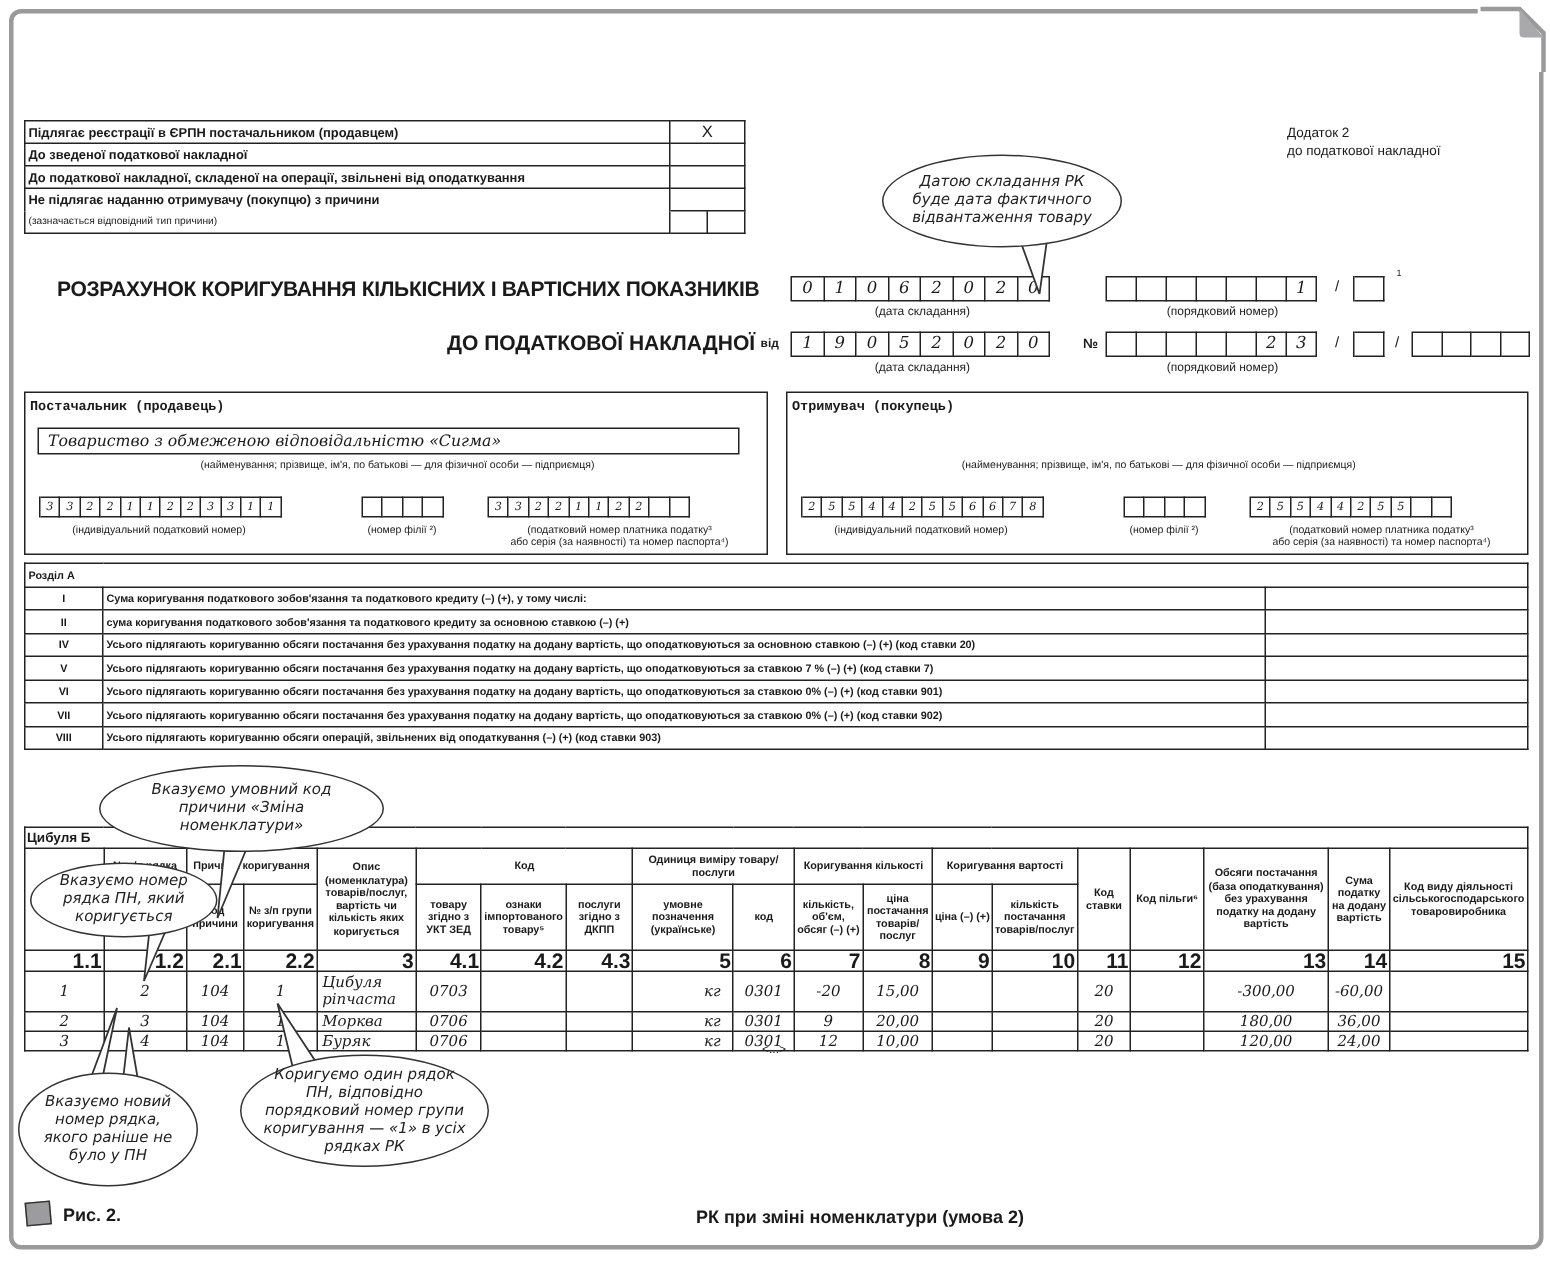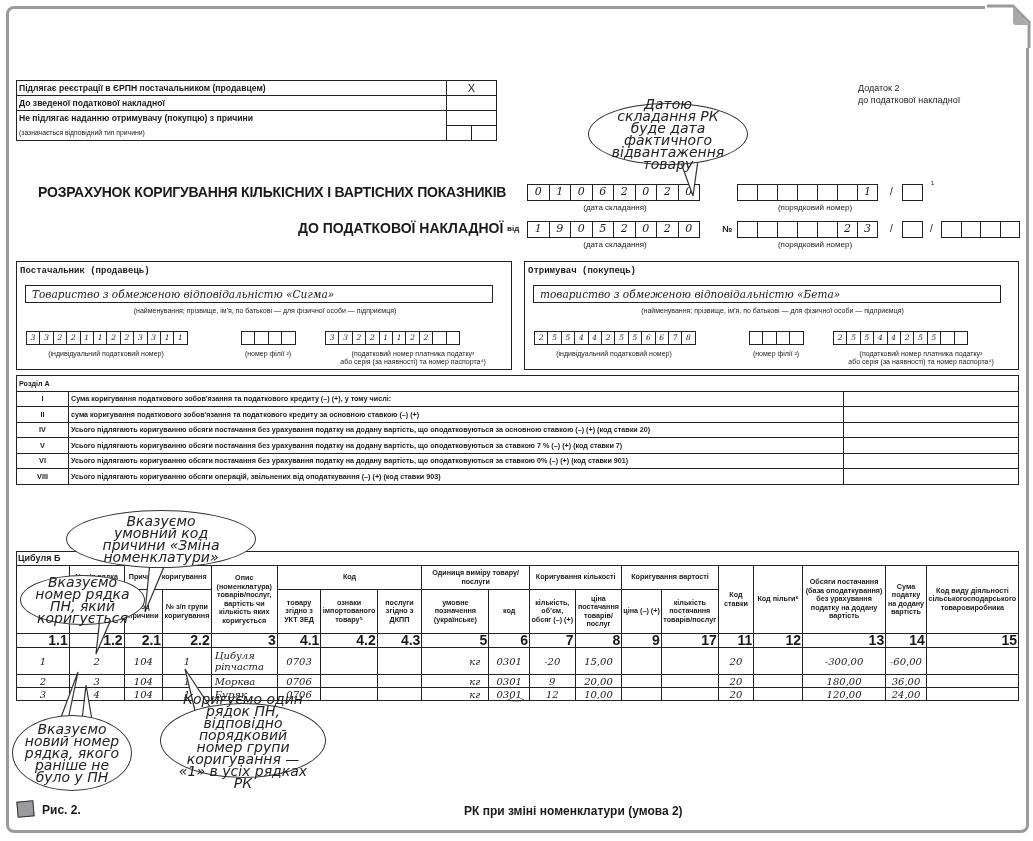--- a/index.html
+++ b/index.html
@@ -46,21 +46,21 @@
   .secA td.num { width: 52px; text-align: center; }
   .secA td.val { width: 175px; }
 
   .secB { position: absolute; left: 16px; top: 551px; width: 1003px; font-size: 7.2px; }
   .secB td { border: 1px solid #222; text-align: center; font-weight: bold; padding: 0 1px; line-height: 8.5px; }
   .secB .hdrnum td { font-size: 14px; height: 14px; text-align: right; }
   .secB .row td { font-family: "DejaVu Serif", serif; font-style: italic; font-weight: normal; font-size: 10px; line-height: 11px; }
   .secB .row td.l { text-align: left; padding-left: 3px; }
 
   .bubble { position: absolute; border: 1.3px solid #333; border-radius: 50%; background: #fff;
-    font-family: "DejaVu Sans", sans-serif; font-style: italic; font-size: 14px; text-align: center;
+    font-family: "DejaVu Sans", sans-serif; font-style: italic; font-size: 10px; text-align: center;
     display: flex; align-items: center; justify-content: center; line-height: 12px; color: #222; z-index: 5; }
   svg.tails { position: absolute; left: 0; top: 0; width: 1033px; height: 841px; z-index: 4; pointer-events: none; }
 
   .ellipsis { position: absolute; left: 508px; top: 695px; font-size: 8px; }
 
   .figicon { position: absolute; left: 17px; top: 801px; width: 17px; height: 16px; background: #9c9c9e;
     border: 1px solid #333; transform: rotate(-5deg); }
   .figlbl { position: absolute; left: 42px; top: 803px; font-size: 12px; font-weight: bold; }
   .figcap { position: absolute; left: 464px; top: 804px; font-size: 12px; font-weight: bold; }
 </style>
@@ -78,20 +78,24 @@
   <tbody>
       <tr>
         <td>Підлягає реєстрації в ЄРПН постачальником (продавцем)</td>
         <td class="mark" colspan="2">X</td>
       </tr>
   <tr>
         <td>До зведеної податкової накладної</td>
         <td class="mark" colspan="2"></td>
       </tr>
   <tr>
+        <td>До податкової накладної, складеної на операції, звільнені від оподаткування</td>
+        <td class="mark" colspan="2"></td>
+      </tr>
+  <tr>
         <td style="border-bottom:none">Не підлягає наданню отримувачу (покупцю) з причини</td>
         <td class="mark" colspan="2"></td>
       </tr>
   <tr>
         <td class="small" style="border-top:none">(зазначається відповідний тип причини)</td>
         <td style="width:25px"></td>
         <td style="width:25px"></td>
       </tr>
 </tbody>
   </table>
@@ -207,21 +211,20 @@
   <div class="plbl" style="left:9px;top:88px;width:160px">(індивідуальний податковий номер)</div>
   <div class="plbl" style="left:215px;top:88px;width:72px">(номер філії ²)</div>
   <div class="plbl" style="left:296px;top:88px;width:200px">
     <div>(податковий номер платника податку³</div>
     <div>або серія (за наявності) та номер паспорта⁴)</div>
   </div>
 </div>
 
 <div class="party" style="left:524px;top:261px;width:495px;height:109px">
   <div class="ph">Отримувач (покупець)</div>
-  <div class="namebox" style="left:8px;top:23px;width:468px">товариство з обмеженою відповідальністю «Бета»</div>
   <div class="plbl" style="left:0;top:45px;width:495px">(найменування; прізвище, ім'я, по батькові — для фізичної особи — підприємця)</div>
   <div class="idcells" style="left:9px;top:69px">
     <span>2</span>
       <span>5</span>
       <span>5</span>
       <span>4</span>
       <span>4</span>
       <span>2</span>
       <span>5</span>
       <span>5</span>
@@ -277,20 +280,25 @@
         <td class="val"></td>
       </tr>
   <tr>
         <td class="num">V</td>
         <td>Усього підлягають коригуванню обсяги постачання без урахування податку на додану вартість, що оподатковуються за ставкою 7 % (–) (+) (код ставки 7)</td>
         <td class="val"></td>
       </tr>
   <tr>
         <td class="num">VI</td>
         <td>Усього підлягають коригуванню обсяги постачання без урахування податку на додану вартість, що оподатковуються за ставкою 0% (–) (+) (код ставки 901)</td>
+        <td class="val"></td>
+      </tr>
+  <tr>
+        <td class="num">VII</td>
+        <td>Усього підлягають коригуванню обсяги постачання без урахування податку на додану вартість, що оподатковуються за ставкою 0% (–) (+) (код ставки 902)</td>
         <td class="val"></td>
       </tr>
   <tr>
         <td class="num">VIII</td>
         <td>Усього підлягають коригуванню обсяги операцій, звільнених від оподаткування (–) (+) (код ставки 903)</td>
         <td class="val"></td>
       </tr>
 </tbody>
   </table>
 
@@ -356,21 +364,21 @@
         <td>2.2</td>
         <td>3</td>
         <td>4.1</td>
         <td>4.2</td>
         <td>4.3</td>
         <td>5</td>
         <td>6</td>
         <td>7</td>
         <td>8</td>
         <td>9</td>
-        <td>17</td>
+        <td>10</td>
         <td>11</td>
         <td>12</td>
         <td>13</td>
         <td>14</td>
         <td>15</td>
   </tr>
   <tr class="row" style="height:27px">
     <td>1</td>
         <td>2</td>
         <td>104</td>

